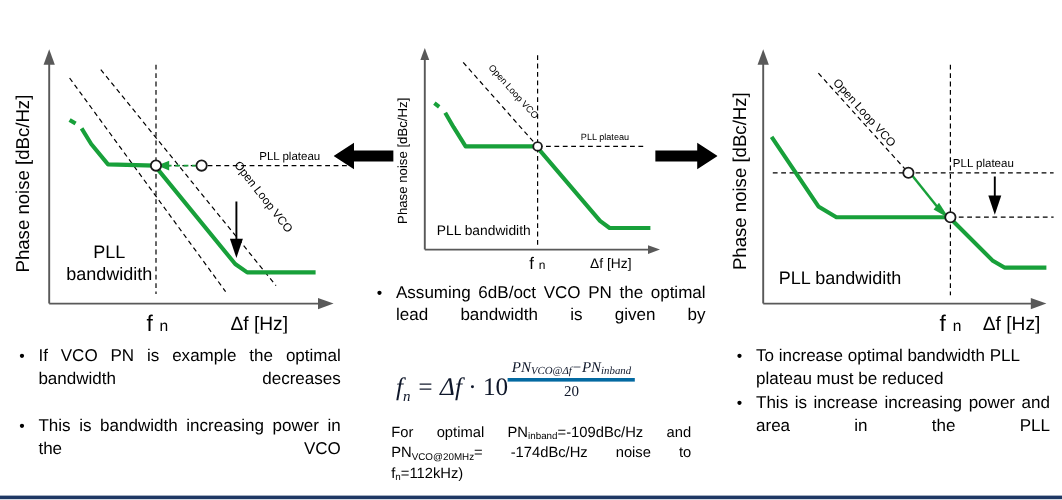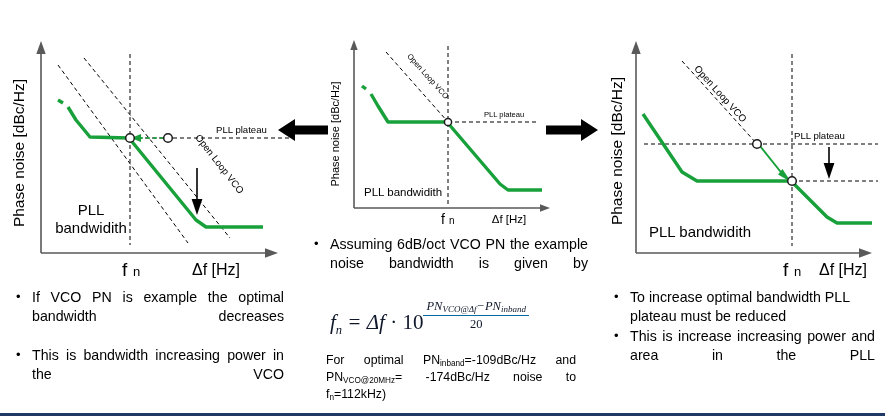--- a/index.html
+++ b/index.html
@@ -66,21 +66,21 @@
   .f-sub{font-size:12.5px;font-style:italic;vertical-align:sub;}
   .frac{
     display:inline-block;
     vertical-align:top;
     text-align:center;
     position:relative;
     top:-11px;
     font-size:12.5px;
     font-style:italic;
   }
-  .frac .num{padding:0 3px;border-bottom:1px solid #0369a1;display:block;line-height:1.25;}
+  .frac .num{padding:0 3px;border-bottom:3px solid #0369a1;display:block;line-height:1.25;}
   .frac .den{display:block;line-height:1.3;font-style:normal;}
 
   .example{
     position:absolute;
     font-size:12.3px;
     line-height:1.35;
     text-align:justify;
     color:#000;
   }
   .example .sb{font-size:8.2px;vertical-align:-2px;}
@@ -184,21 +184,21 @@
 
       <text class="lbl" x="115" y="198" font-size="14">f</text>
       <text class="lbl" x="123" y="198" font-size="10">n</text>
 
       <text class="lbl" x="183" y="197" font-size="11.5" text-anchor="middle">Δf [Hz]</text>
     </svg>
 
     <div class="bullets" style="top:235px;left:14px;right:12px;">
       <div class="bullet just">
         <span class="dot">•</span>
-        <span class="txt">Assuming 6dB/oct VCO PN the example noise bandwidth is given by</span>
+        <span class="txt">Assuming 6dB/oct VCO PN the optimal lead bandwidth is given by</span>
       </div>
     </div>
 
     <div class="formula f-main" style="left:30px;top:310px;">
       <span>f</span><span class="f-sub">n</span>
       <span>=</span>
       <span>Δf</span>
       <span style="font-style:normal">·</span>
       <span style="font-style:normal">10</span><span class="frac">
         <span class="num"><span>PN</span><span style="font-size:9px;vertical-align:-2px">VCO@Δf</span><span>−</span><span>PN</span><span style="font-size:9px;vertical-align:-2px">inband</span></span>

